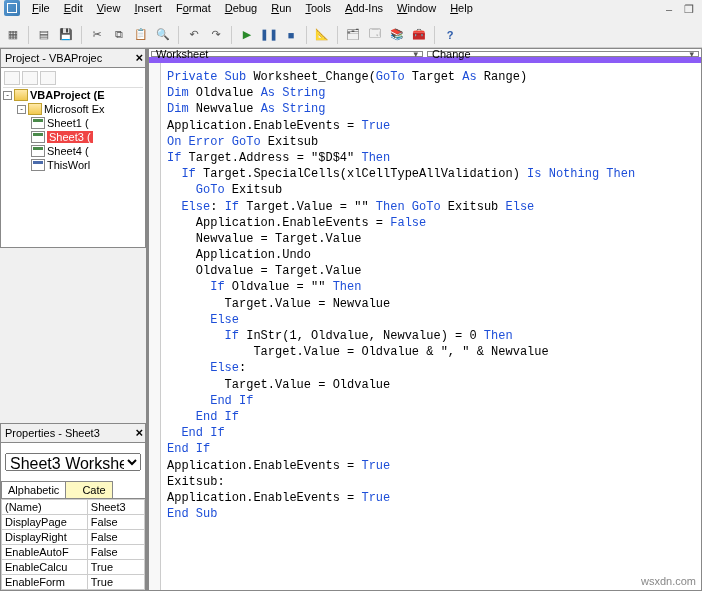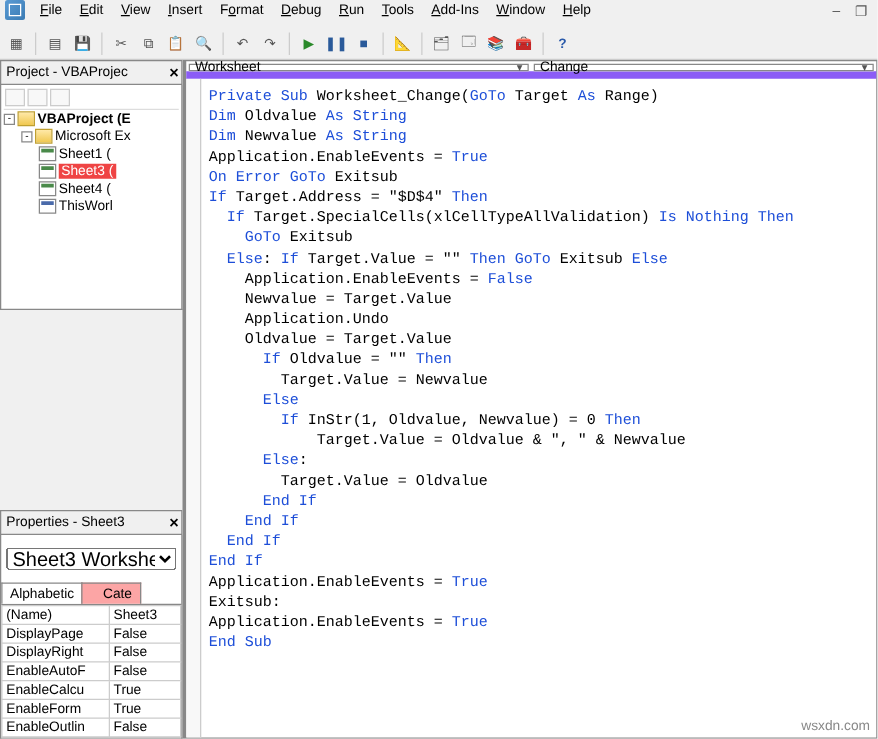--- a/index.html
+++ b/index.html
@@ -37,21 +37,21 @@
   .sheet-icon::before { content: ""; position: absolute; left: 1px; top: 1px; right: 1px; height: 3px; background: #4a8a4a; }
   .book-icon { background: #fff; border: 1px solid #888; position: relative; }
   .book-icon::before { content: ""; position: absolute; left: 1px; top: 1px; right: 1px; height: 3px; background: #4a6aaa; }
   .selected-node { background: #ef4444; color: #fff; padding: 0 2px; }
 
   .properties-panel { margin-top: 180px; }
   .prop-body { background: #fff; border: 1px solid #888; border-top: none; }
   .prop-combo { width: calc(100% - 8px); margin: 10px 4px; font-size: 16px; height: 18px; }
   .prop-tabs { display: flex; border-bottom: 1px solid #888; }
   .prop-tab { padding: 2px 6px; border: 1px solid #888; border-bottom: none; background: #fff; margin-right: -1px; font-size: 11px; }
-  .prop-tab.inactive { background: #fca5a5; padding-left: 16px; }
+  .prop-tab.inactive { background: #fef9c3; padding-left: 16px; }
   .prop-table { width: 100%; border-collapse: collapse; }
   .prop-table td { border: 1px solid #ccc; padding: 1px 3px; font-size: 11px; }
   .prop-table td:first-child { width: 60%; }
 
   .right-col { flex: 1; display: flex; flex-direction: column; border-left: 2px solid #888; background: #888; }
   .code-area { flex: 1; background: #fff; border: 1px solid #888; display: flex; flex-direction: column; }
   .code-dropdowns { display: flex; height: 14px; border-bottom: 6px solid #8b5cf6; }
   .code-dd { flex: 1; border: 1px solid #888; margin: 2px; padding: 2px 4px; font-size: 11px; background: #fff; display: flex; align-items: center; justify-content: space-between; }
   .dd-arrow { font-size: 9px; color: #555; }
   .code-body { flex: 1; padding: 6px 4px 6px 18px; font-family: Consolas, "Courier New", monospace; font-size: 12px; line-height: 1.35; overflow: auto; white-space: pre; color: #000; position: relative; }
@@ -179,24 +179,20 @@
               <td>EnableAutoF</td>
               <td>False</td>
             </tr>
         <tr>
               <td>EnableCalcu</td>
               <td>True</td>
             </tr>
         <tr>
               <td>EnableForm</td>
               <td>True</td>
-            </tr>
-        <tr>
-              <td>EnableOutlin</td>
-              <td>False</td>
             </tr>
       </tbody>
         </table>
     </div>
   </div>
 
   <div class="right-col">
     <div class="code-area">
       <div class="code-dropdowns">
         <div class="code-dd">

